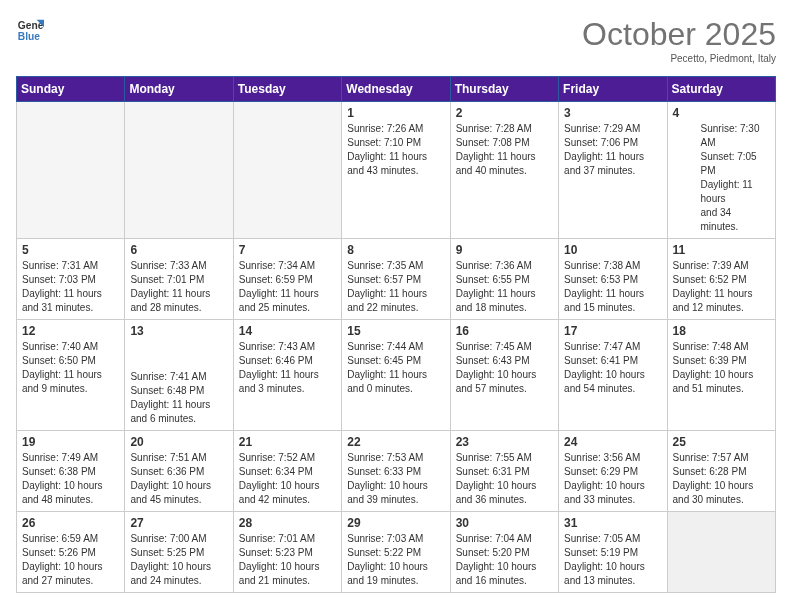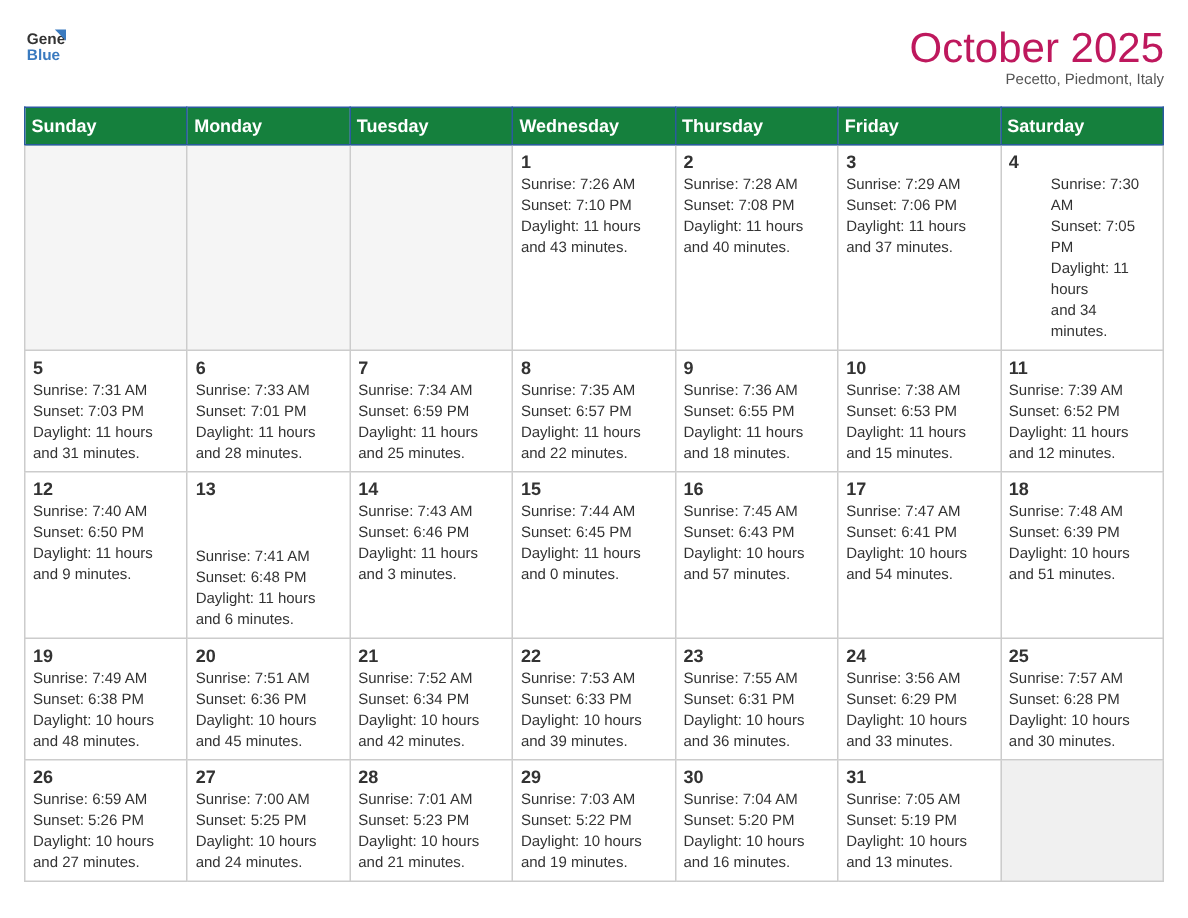--- a/index.html
+++ b/index.html
@@ -22,35 +22,35 @@
       gap: 4px;
     }
     .logo-icon {
       width: 28px;
       height: 28px;
     }
     .title-block {
       text-align: right;
     }
     .calendar-title {
-      font-size: 28px;
+      font-size: 32px;
       font-weight: normal;
-      color: #be185d;
+      color: #737373;
     }
     .calendar-subtitle {
       font-size: 10px;
       color: #555;
     }
     table {
       width: 100%;
       border-collapse: collapse;
       table-layout: fixed;
     }
     th {
-      background: #15803d;
+      background: #4c1d95;
       color: #fff;
       font-size: 12px;
       font-weight: bold;
       padding: 5px 4px;
       text-align: left;
       border: 1px solid #2a5a9f;
     }
     td {
       border: 1px solid #ccc;
       vertical-align: top;

